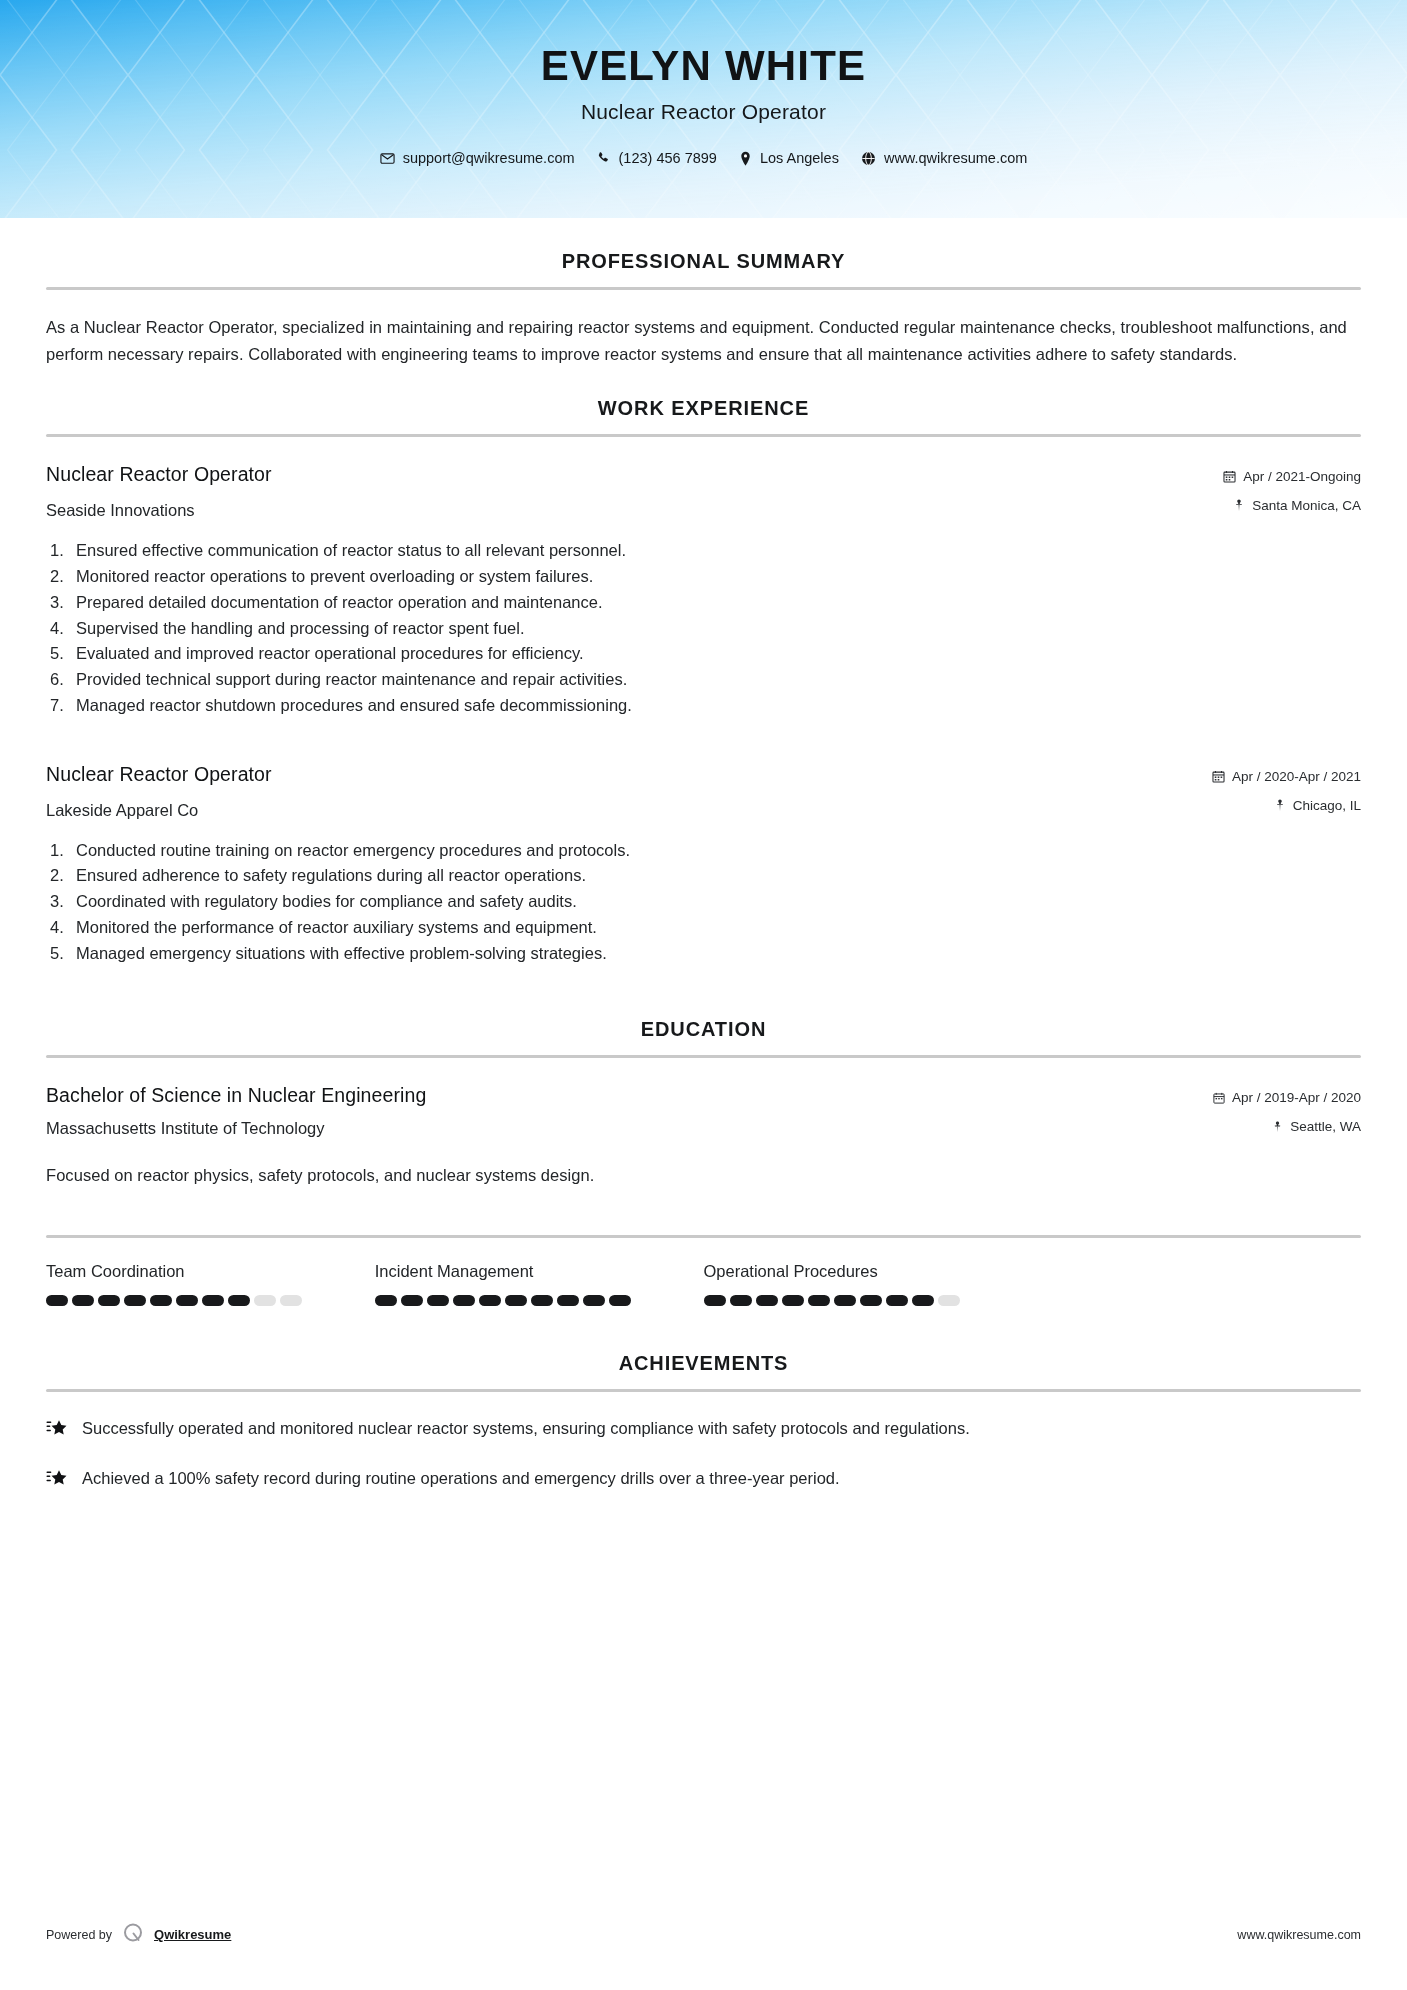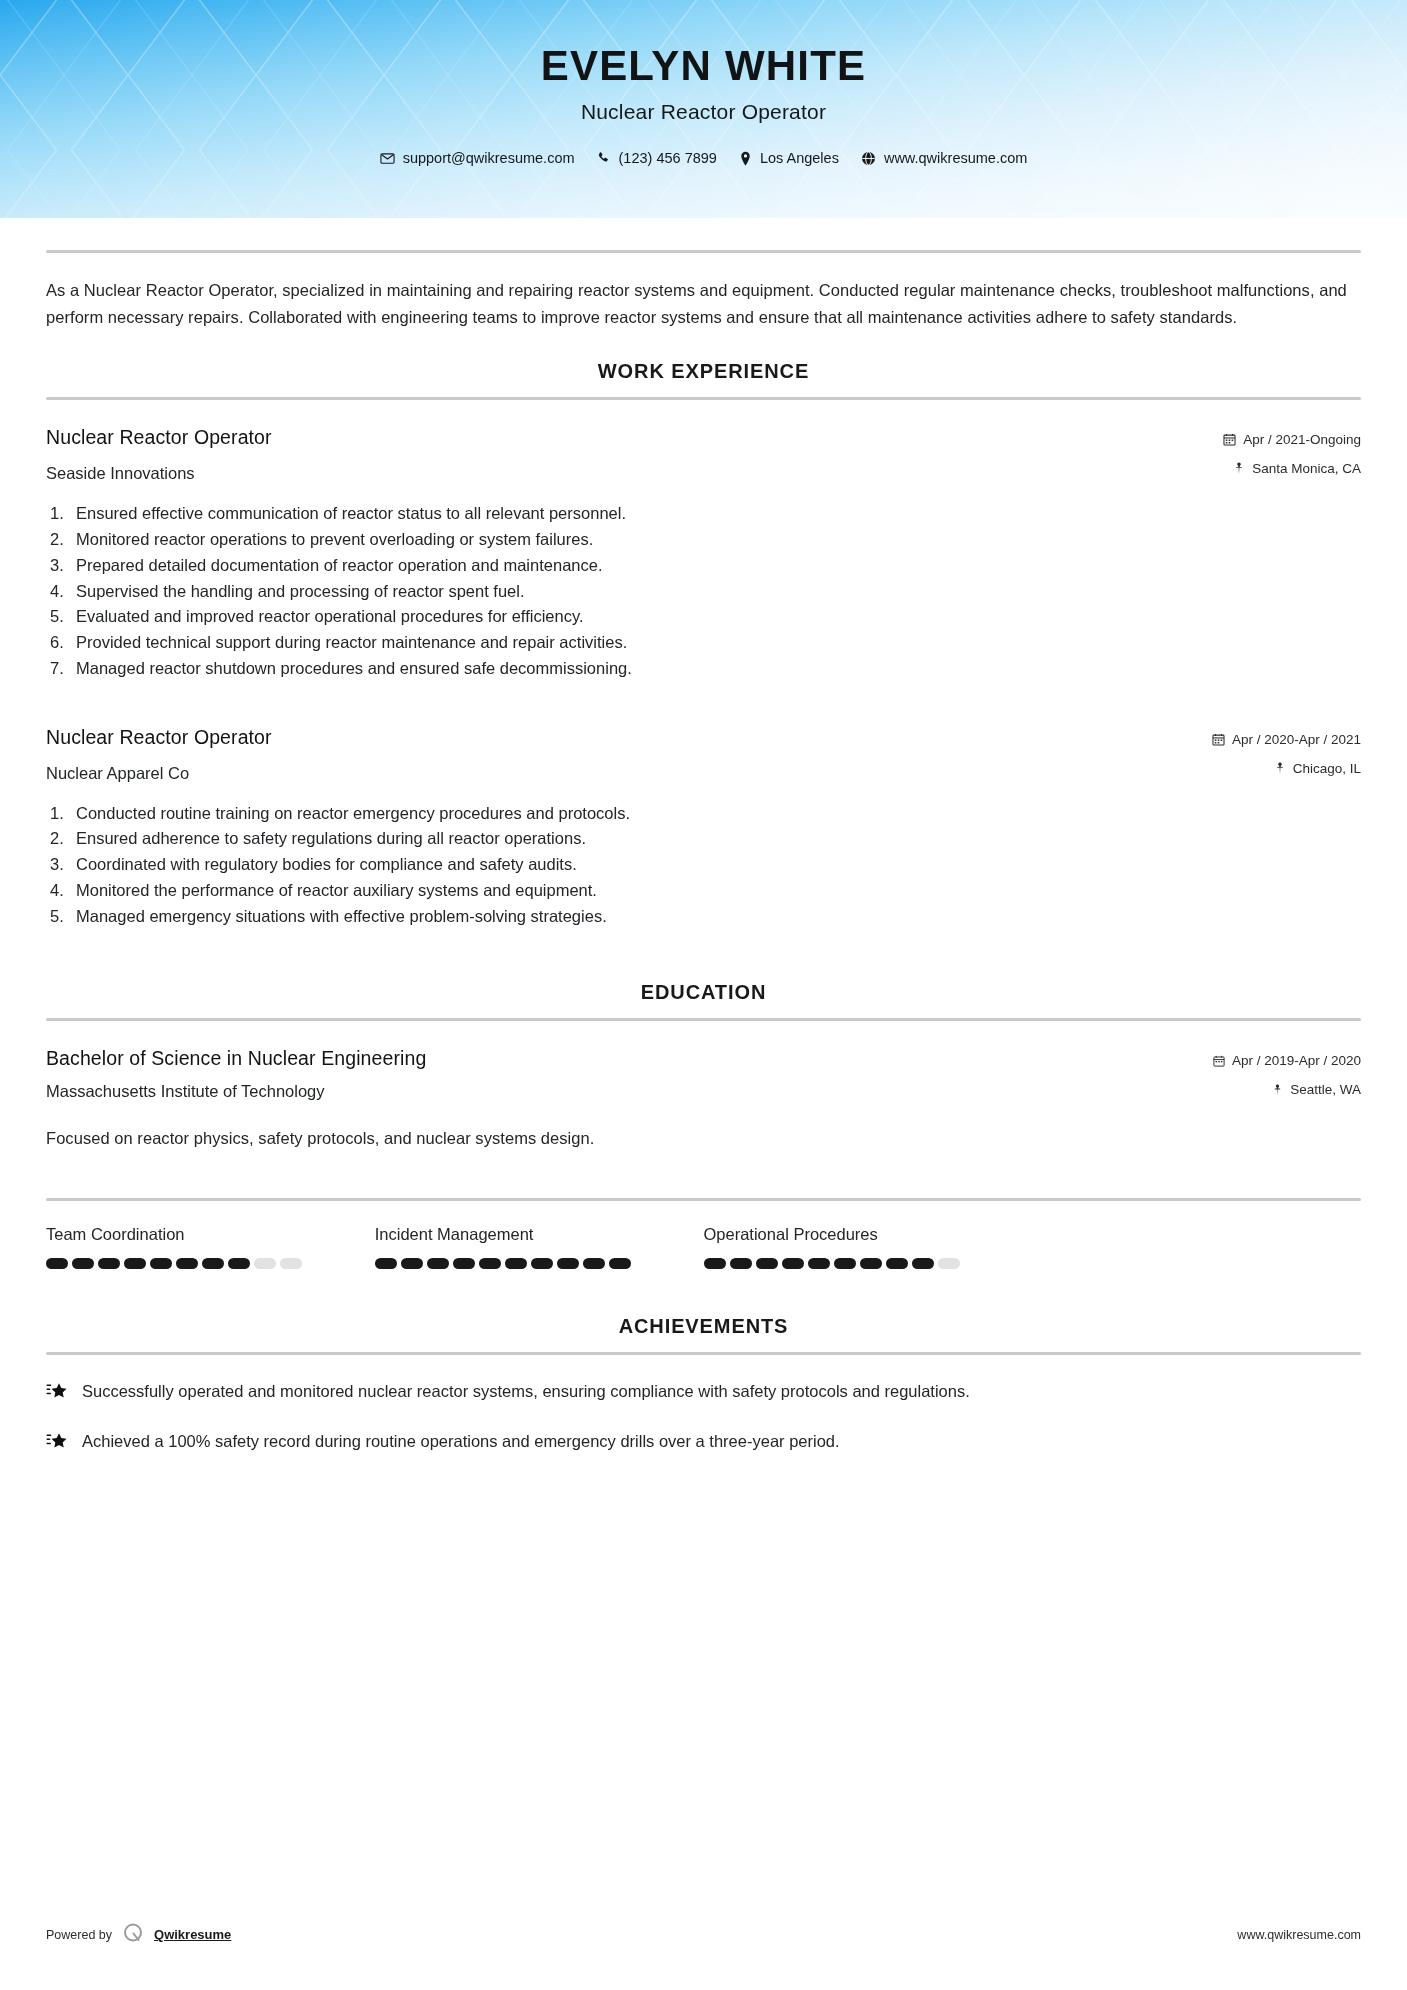--- a/index.html
+++ b/index.html
@@ -285,20 +285,21 @@
         <span>www.qwikresume.com</span>
       </div>
 
     </div>
   </div>
 </div>
 
 <div class="page">
 
   <div class="section" style="margin-top:32px;">
+    <div class="section-title">PROFESSIONAL SUMMARY</div>
     <div class="rule"></div>
     <p class="summary-text">As a Nuclear Reactor Operator, specialized in maintaining and repairing reactor systems and equipment. Conducted regular maintenance checks, troubleshoot malfunctions, and perform necessary repairs. Collaborated with engineering teams to improve reactor systems and ensure that all maintenance activities adhere to safety standards.</p>
   </div>
 
   <div class="section" style="margin-top:30px;">
     <div class="section-title">WORK EXPERIENCE</div>
     <div class="rule"></div>
 
     <div class="entry" style="margin-top:26px;">
       <div class="entry-head">
@@ -341,21 +342,21 @@
         <li>Evaluated and improved reactor operational procedures for efficiency.</li>
         <li>Provided technical support during reactor maintenance and repair activities.</li>
         <li>Managed reactor shutdown procedures and ensured safe decommissioning.</li>
       </ol>
     </div>
 
     <div class="entry" style="margin-top:44px;">
       <div class="entry-head">
         <div class="entry-left">
           <div class="entry-title">Nuclear Reactor Operator</div>
-          <div class="entry-org">Nuclear Apparel Co</div>
+          <div class="entry-org">Lakeside Apparel Co</div>
         </div>
         <div class="entry-meta">
           <div class="meta-line">
             <span>
               <svg width="13" height="13" viewBox="0 0 16 16">
                 <rect x="1.2" y="2.6" width="13.6" height="12.2" rx="1" fill="none" stroke="#2a2d30" stroke-width="1.3"></rect>
                 <path d="M1.2 6.1h13.6" stroke="#2a2d30" stroke-width="1.3"></path>
                 <path d="M4.3 1.2v2.6M11.7 1.2v2.6" stroke="#2a2d30" stroke-width="1.3"></path>
                 <rect x="3.4" y="8" width="2" height="1.8" fill="#2a2d30"></rect>
                 <rect x="7" y="8" width="2" height="1.8" fill="#2a2d30"></rect>

